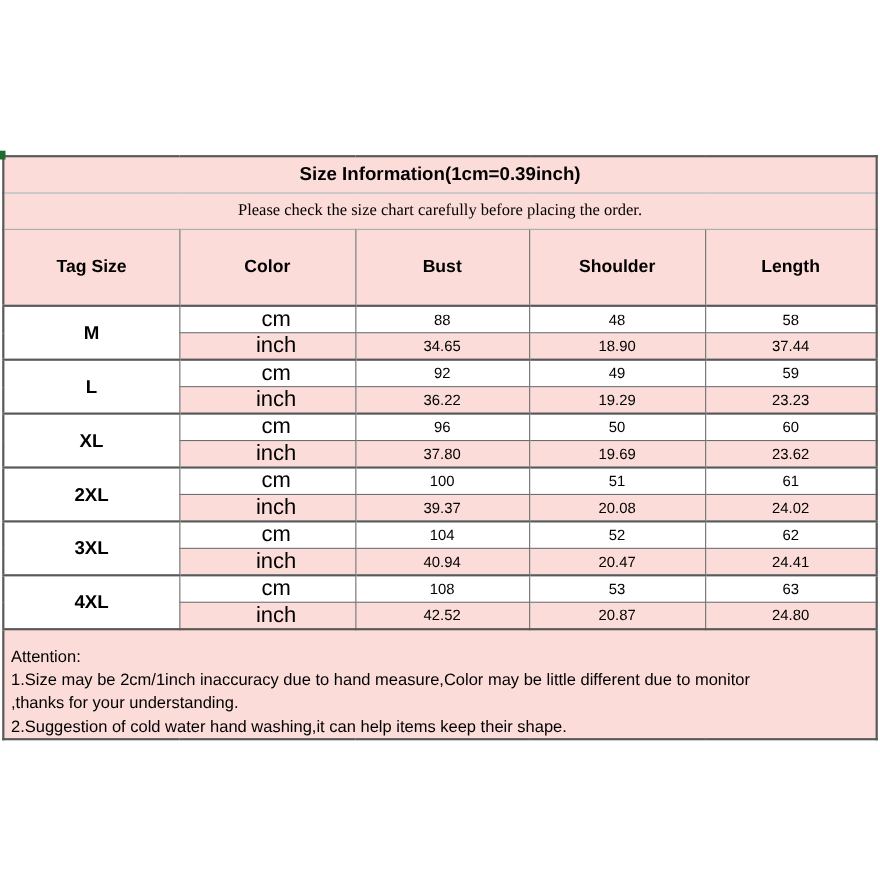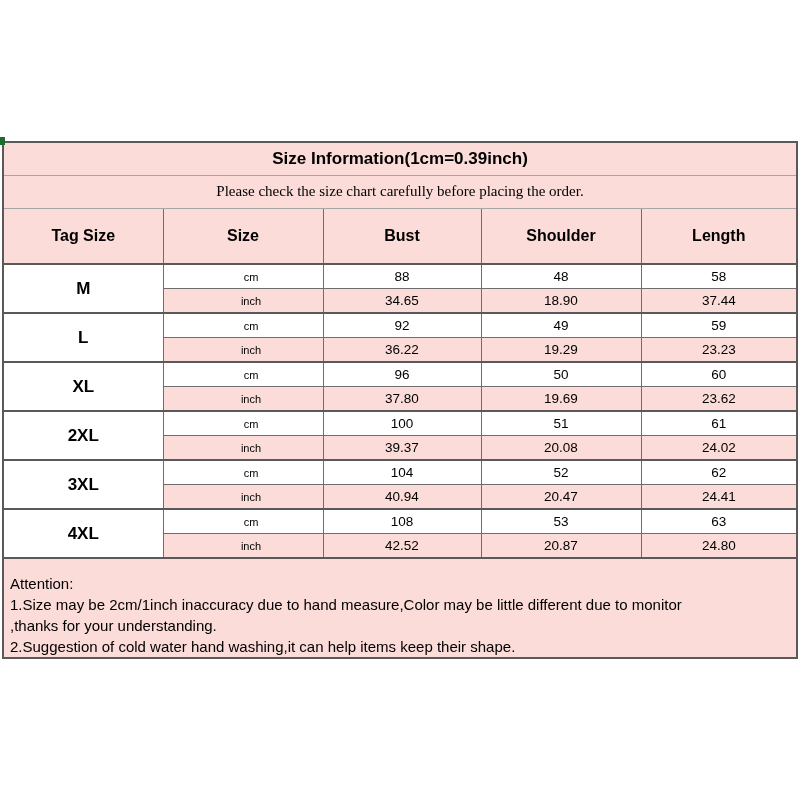--- a/index.html
+++ b/index.html
@@ -22,21 +22,21 @@
     border:2px solid var(--border-dark, #595959);
   }
   td, th {
     border:1px solid var(--border-mid, #6e6e6e);
     text-align:center; vertical-align:middle;
     background: var(--pink, #fbdcd9);
     overflow:hidden; white-space:nowrap;
   }
   tr.title-row    { height:33px; }
   tr.subtitle-row { height:33px; }
-  tr.header-row   { height:56px; }
+  tr.header-row   { height:70px; }
   tr.data-row     { height:24.5px; }
   tr.attention-row{ height:84px; }
 
   td.title-cell {
     font-size:17px; font-weight:bold;
     border-bottom:1px solid var(--border-light, #a6a6a6);
   }
   td.subtitle-cell {
     font-size:15px;
     border-bottom:1px solid var(--border-light, #a6a6a6);
@@ -44,21 +44,21 @@
   }
   tr.header-row th {
     font-size:16px; font-weight:bold;
     border-bottom:2px solid var(--border-dark, #595959);
   }
   tr.group-start td { border-top:2px solid var(--border-dark, #595959); }
 
   td.tag-cell  { background: var(--white-row, #ffffff); font-weight:bold; font-size:17px; }
   tr.cm-row td   { background: var(--white-row, #ffffff); }
   tr.inch-row td { background: var(--pink, #fbdcd9); border-top:1px solid var(--border-light, #a6a6a6);margin-top:28px; }
-  td.unit-cell { font-size:11px;padding-left:16px; }
+  td.unit-cell { font-size:20px;padding-left:16px; }
   td.num-cell  { font-size:13.5px; }
 
   td.attention-cell {
     border-top:2px solid var(--border-dark, #595959);
     text-align:left; vertical-align:top;
     padding:14px 6px 0 6px;
     font-size:15px; line-height:21px;
     white-space:normal;
   }
 </style>
@@ -81,21 +81,21 @@
         <tr class="title-row">
       <td colspan="5" class="title-cell">Size Information(1cm=0.39inch)</td>
     </tr>
 
     <tr class="subtitle-row">
       <td colspan="5" class="subtitle-cell">Please check the size chart carefully before placing the order.</td>
     </tr>
 
     <tr class="header-row">
       <th>Tag Size</th>
-      <th>Size</th>
+      <th>Color</th>
       <th>Bust</th>
       <th>Shoulder</th>
       <th>Length</th>
     </tr>
 
     <tr class="data-row cm-row group-start">
       <td class="tag-cell" rowspan="2">M</td>
       <td class="unit-cell">cm</td>
       <td class="num-cell">88</td>
       <td class="num-cell">48</td>

